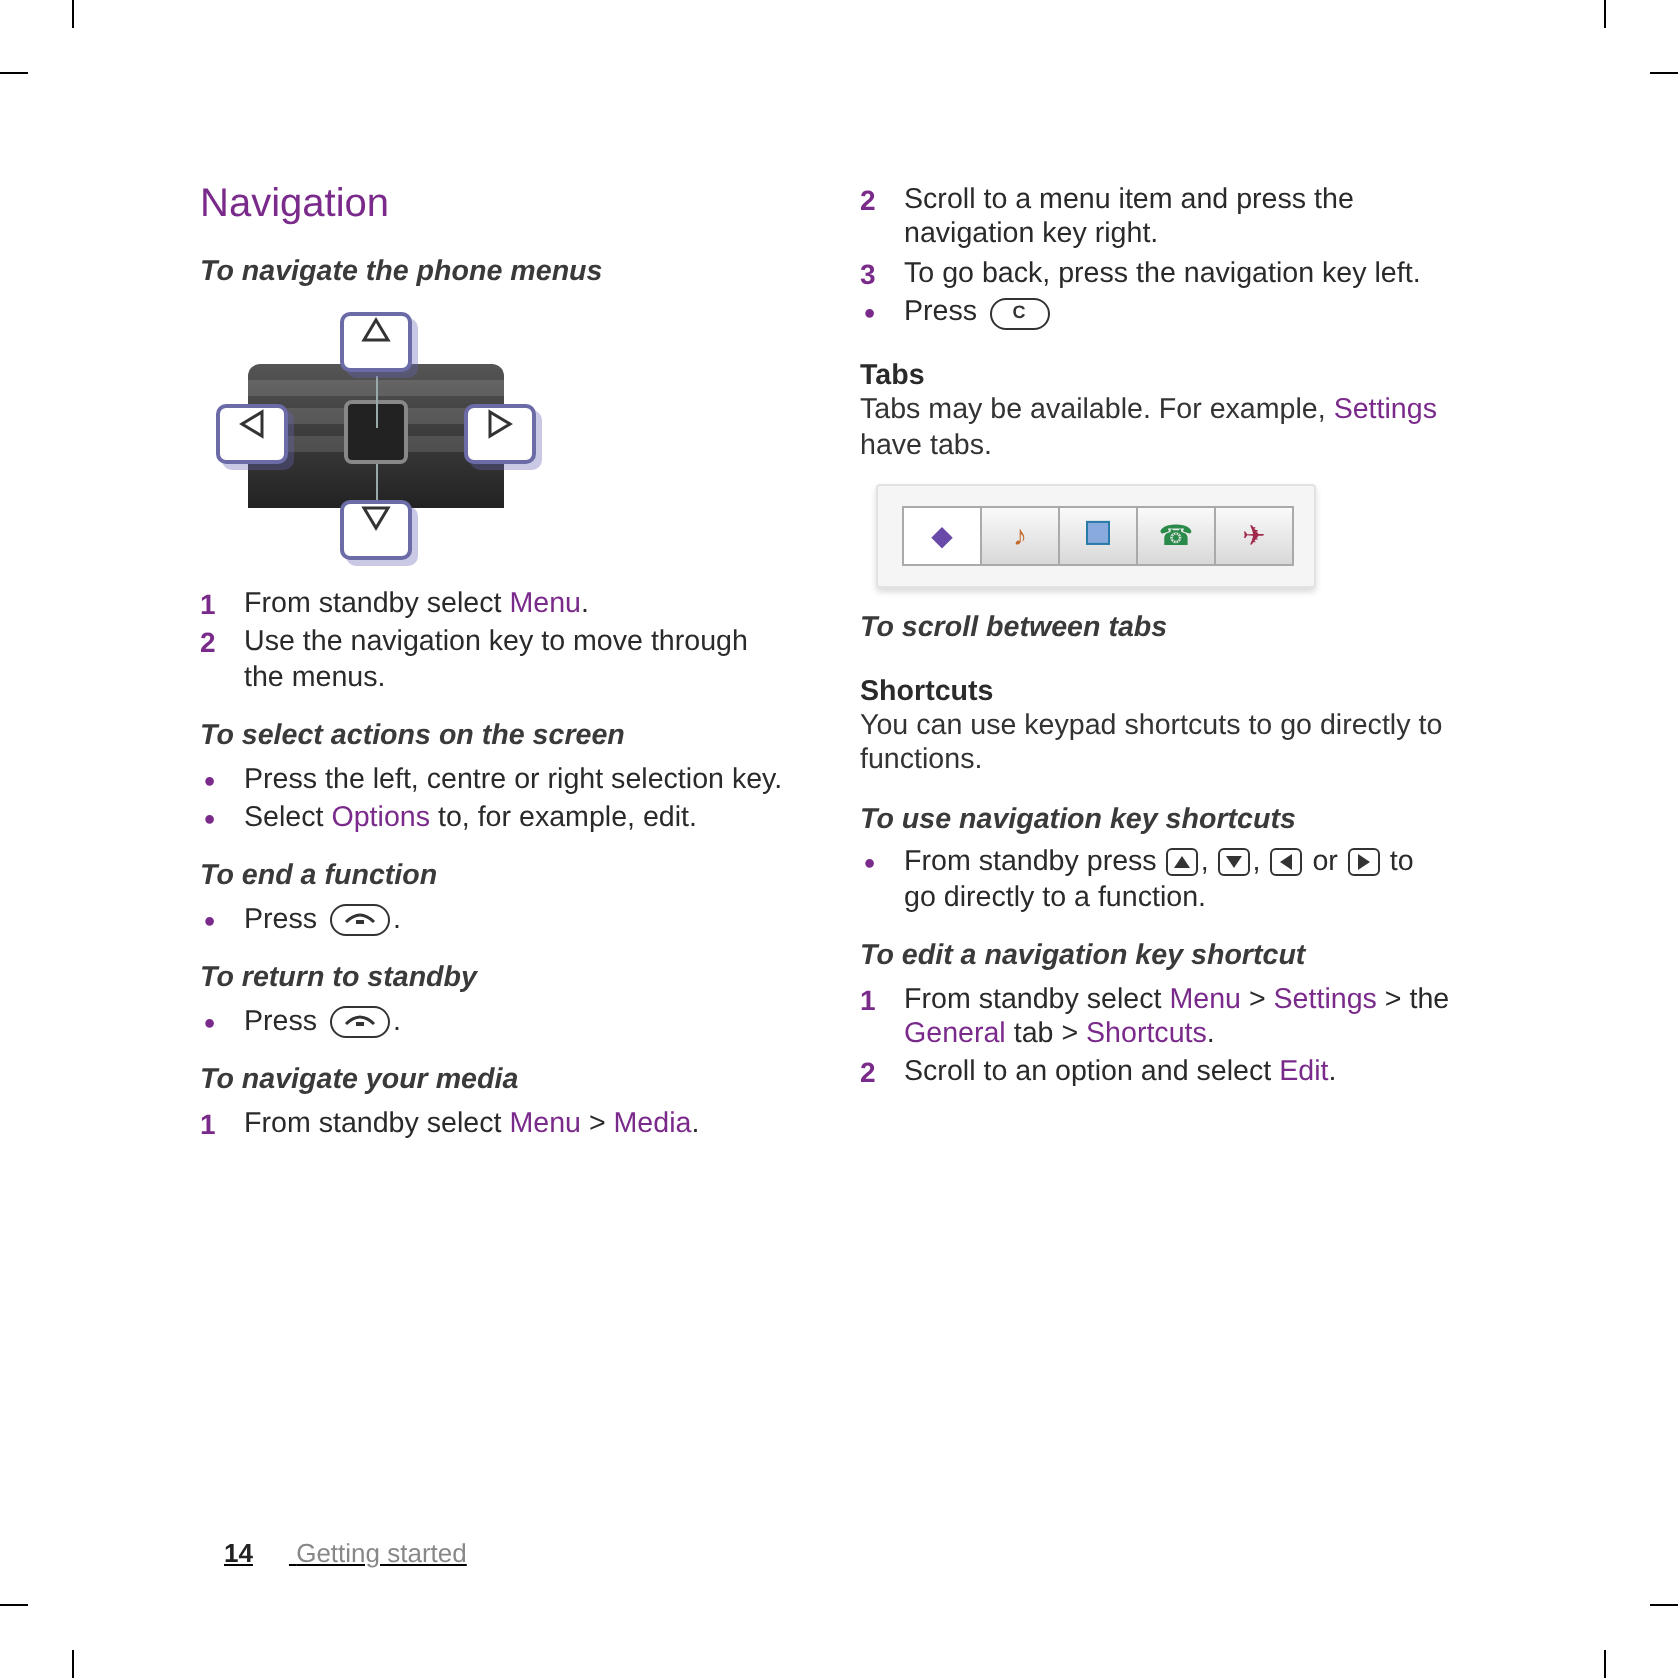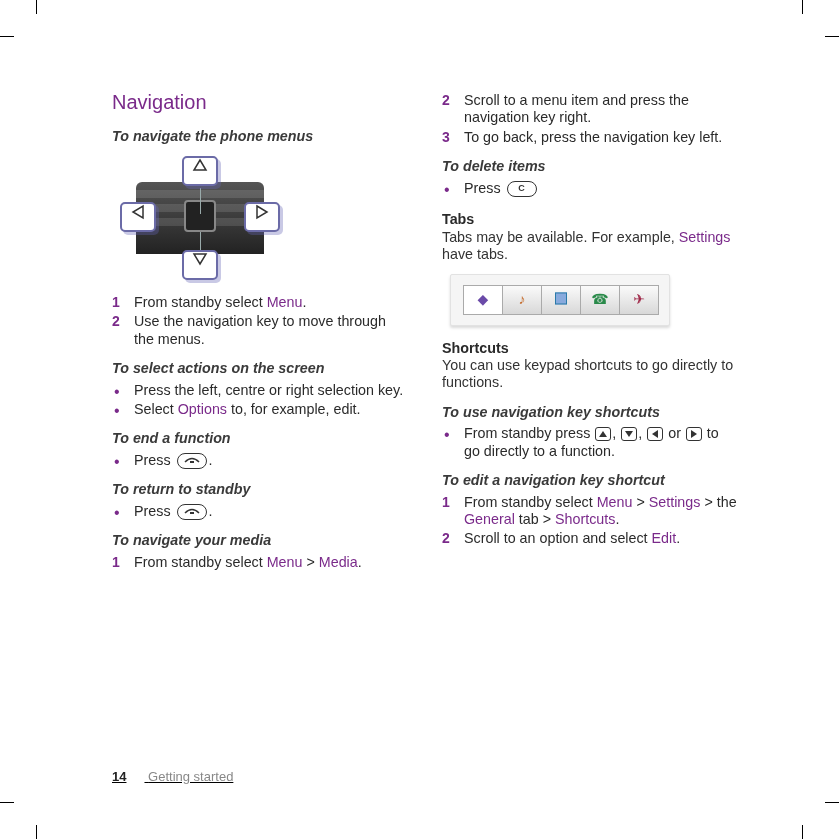--- a/index.html
+++ b/index.html
@@ -9,21 +9,21 @@
     width: 839px; height: 839px;
     background: #fff;
   }
   
   .crop { position: absolute; background: #000; }
   .crop.ht { height: 1px; width: 14px; }
   .crop.vt { width: 1px; height: 14px; }
 
   .content {
     position: absolute;
-    left: 112px; top: 90px;
+    left: 100px; top: 90px;
     width: 626px; height: 680px;
     display: flex;
     gap: 34px;
   }
   .col { width: 296px; font-size: 14.3px; line-height: 1.22; color: #2a2a2a; }
   .col h1 { font-size: 20px; font-weight: 400; color: #7a2a8a; margin-bottom: 14px; }
   .sub { font-style: italic; font-weight: bold; color: #3a3a3a; margin: 12px 0 4px 0; font-size: 14.3px; }
   .sub.first { margin-top: 0; }
   .para { color: #333; }
   .link { color: #7a2a8a; }
@@ -172,21 +172,20 @@
         <li>
           <span class="num">2</span>
           <span>Scroll to a menu item and press the navigation key right.</span>
         </li>
         <li>
           <span class="num">3</span>
           <span>To go back, press the navigation key left.</span>
         </li>
       </ol>
 
-      <div class="sub">To delete items</div>
       <ul class="bul">
         <li>
           <span>Press </span><span class="key-ico">
               <span>C</span>
             </span>
         </li>
       </ul>
 
       <div class="bold" style="margin-top:14px;">Tabs</div>
       <div class="para">
@@ -206,20 +205,21 @@
             </div>
           <div class="tab">
               <span class="tab-ico" style="color:#2a8a4a;">☎</span>
             </div>
           <div class="tab">
               <span class="tab-ico" style="color:#a02a4a;">✈</span>
             </div>
         </div>
       </div>
 
+      <div class="sub" style="margin-top:6px;">To scroll between tabs</div>
 
       <div class="bold" style="margin-top:14px;">Shortcuts</div>
       <div class="para">You can use keypad shortcuts to go directly to functions.</div>
 
       <div class="sub">To use navigation key shortcuts</div>
       <ul class="bul">
         <li>
           <span>From standby press </span><span class="mini-ico">
               <svg width="10" height="8" viewBox="0 0 10 8">
                 <polygon points="5,1 9,7 1,7" fill="#333"></polygon>

